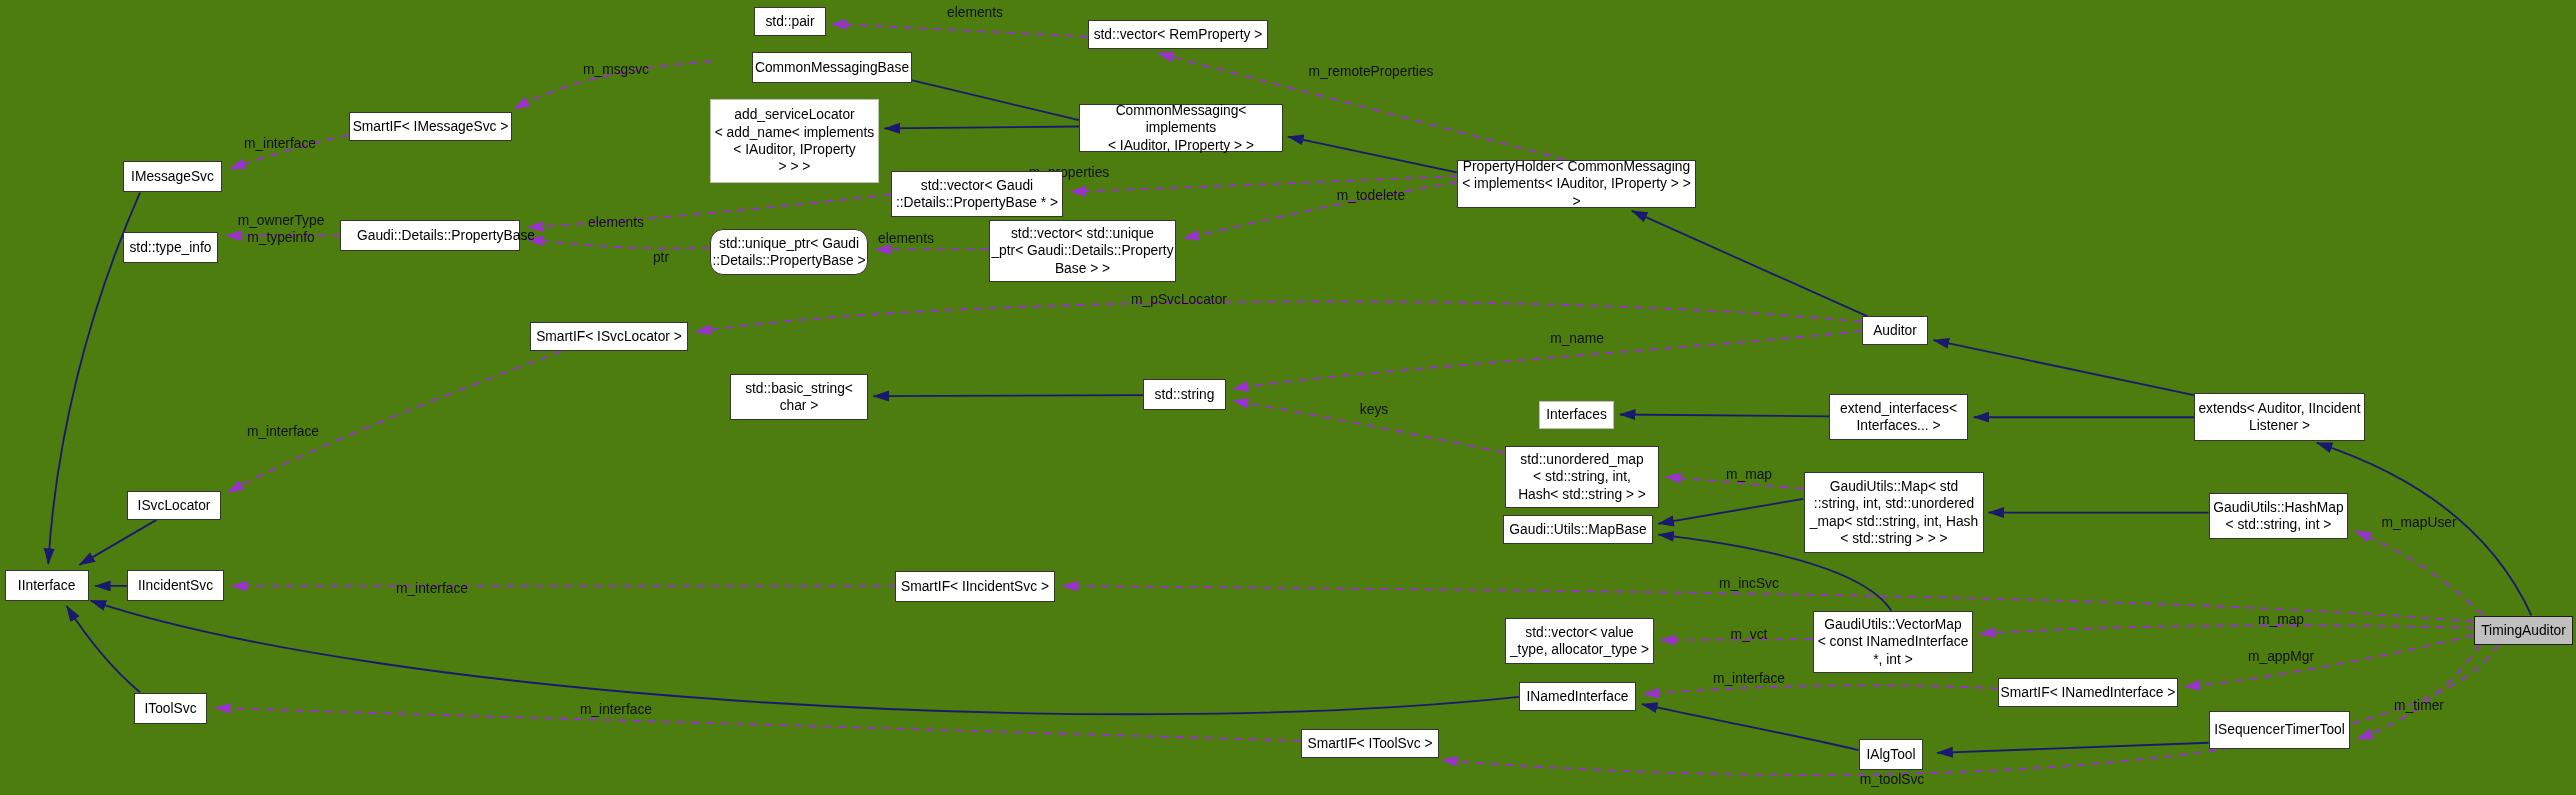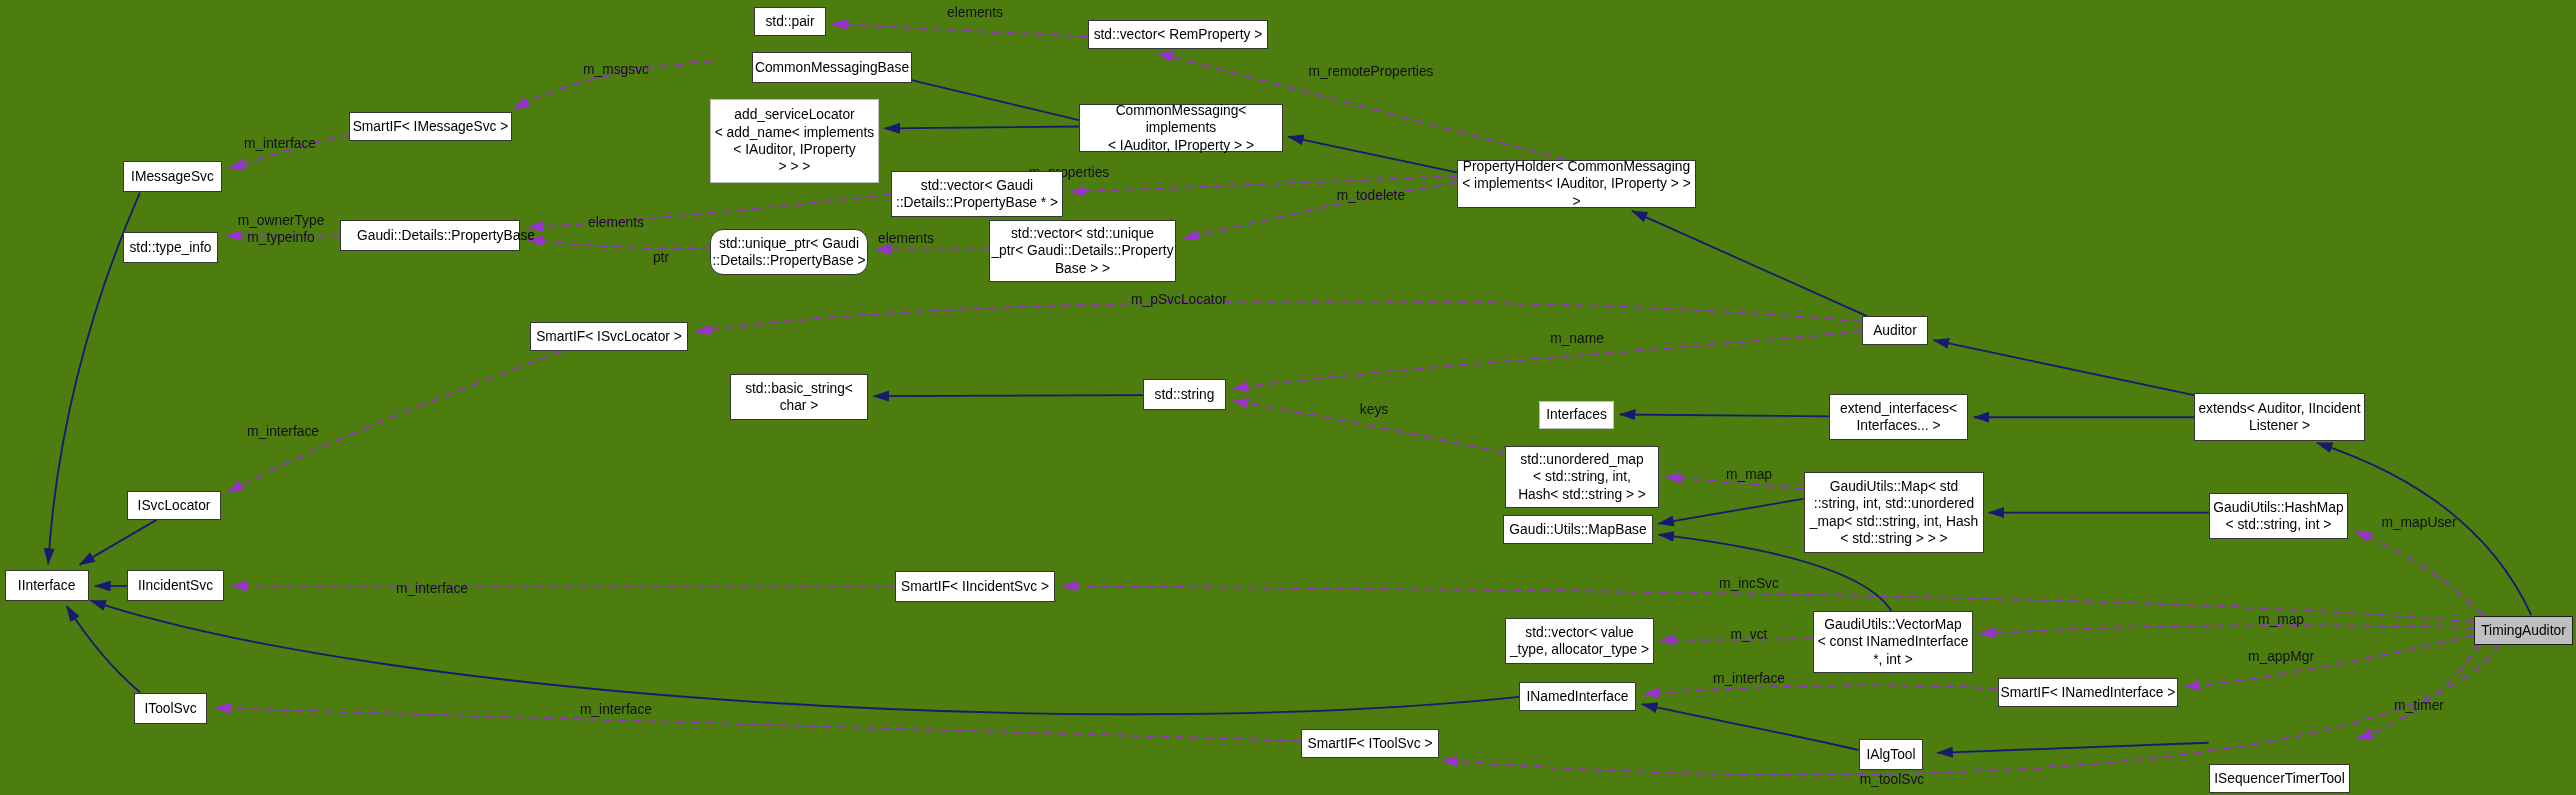--- a/index.html
+++ b/index.html
@@ -160,17 +160,17 @@
       <div class="node normal" style="left: 1505px; top: 618px; width: 149px; height: 46px;">std::vector&lt; value
 _type, allocator_type &gt;</div>
       <div class="node normal" style="left: 1813px; top: 611px; width: 160px; height: 62px;">GaudiUtils::VectorMap
 &lt; const INamedInterface
 *, int &gt;</div>
       <div class="node normal" style="left: 1519px; top: 682px; width: 117px; height: 29px;">INamedInterface</div>
       <div class="node normal" style="left: 1998px; top: 678px; width: 180px; height: 29px;">SmartIF&lt; INamedInterface &gt;</div>
       <div class="node normal" style="left: 134px; top: 693px; width: 73px; height: 31px;">IToolSvc</div>
       <div class="node normal" style="left: 1301px; top: 729px; width: 138px; height: 29px;">SmartIF&lt; IToolSvc &gt;</div>
       <div class="node normal" style="left: 1859px; top: 739px; width: 64px; height: 31px;">IAlgTool</div>
-      <div class="node normal" style="left: 2209px; top: 764px; width: 141px; height: 29px;">ISequencerTimerTool</div>
+      <div class="node normal" style="left: 2209px; top: 711px; width: 141px; height: 38px;">ISequencerTimerTool</div>
       <div class="node highlight" style="left: 2474px; top: 616px; width: 99px; height: 29px;">TimingAuditor</div>
     </div>
 </div>
 
 
 </body></html>

